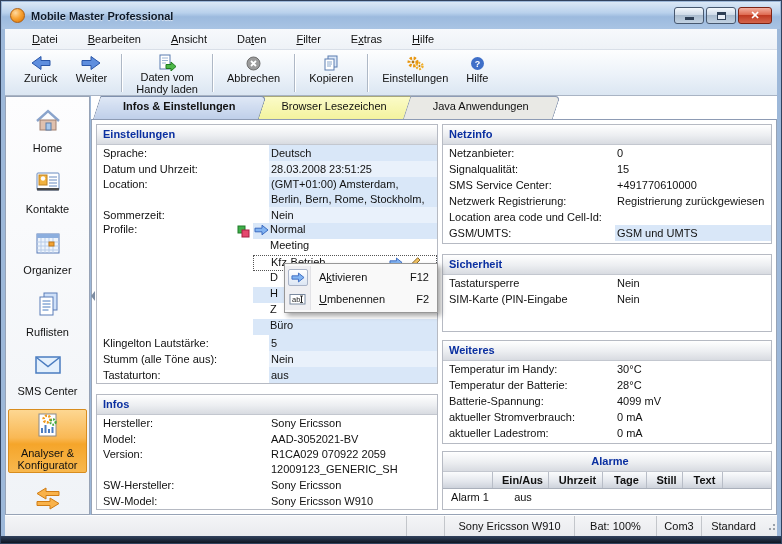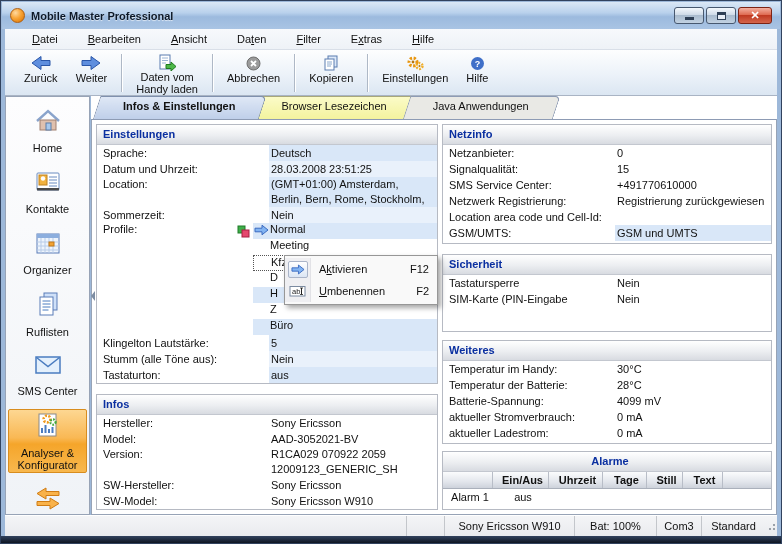--- a/index.html
+++ b/index.html
@@ -97,21 +97,21 @@
 
   
   .ahead { display:flex; height:17px; line-height:16px; font-weight:bold;
     background:linear-gradient(180deg,#fbfcfd 0%,#e3e6ec 60%,#cdd2db 100%); border-bottom:1px solid #aab0bb; }
   .ahead div { border-right:1px solid #b8bdc7; padding-left:4px; }
   .arow { display:flex; height:16px; line-height:16px; }
   .arow div { padding-left:4px; }
   .c0{width:50px;} .c1{width:56px;} .c2{width:54px;} .c3{width:44px;} .c4{width:36px;} .c5{width:40px;} .cf{flex:1;border-right:none!important;}
 
   
-  .ctxmenu { position:absolute; left:283px; top:254px; width:154px; background:#f9f9f9;
+  .ctxmenu { position:absolute; left:283px; top:262px; width:154px; background:#f9f9f9;
     border:1px solid #979797; box-shadow:3px 3px 5px rgba(0,0,0,.35); z-index:10; padding:2px 0; }
   .ctx-item { display:flex; align-items:center; height:22px; padding-right:8px; }
   .ctx-ic { width:26px; align-self:stretch; background:#efeff2; border-right:1px solid #e2e2e6; display:flex; align-items:center; justify-content:center; margin-right:8px; }
   .ctx-ic .framed { border:1px solid #aab4c8; background:linear-gradient(180deg,#fff,#dce6f4); border-radius:2px; padding:1px 2px; display:flex; }
   .ctx-sc { margin-left:auto; }
 
   svg { display:block; }
 </style>
 </head>
 <body>

